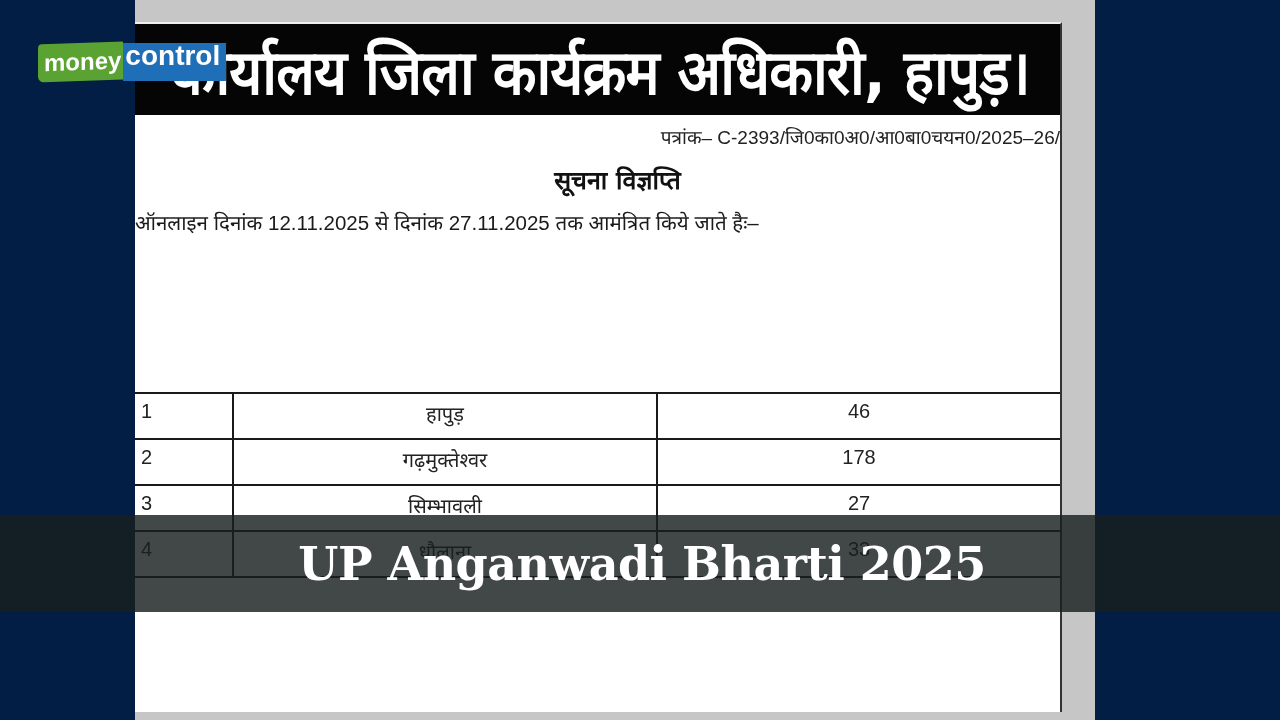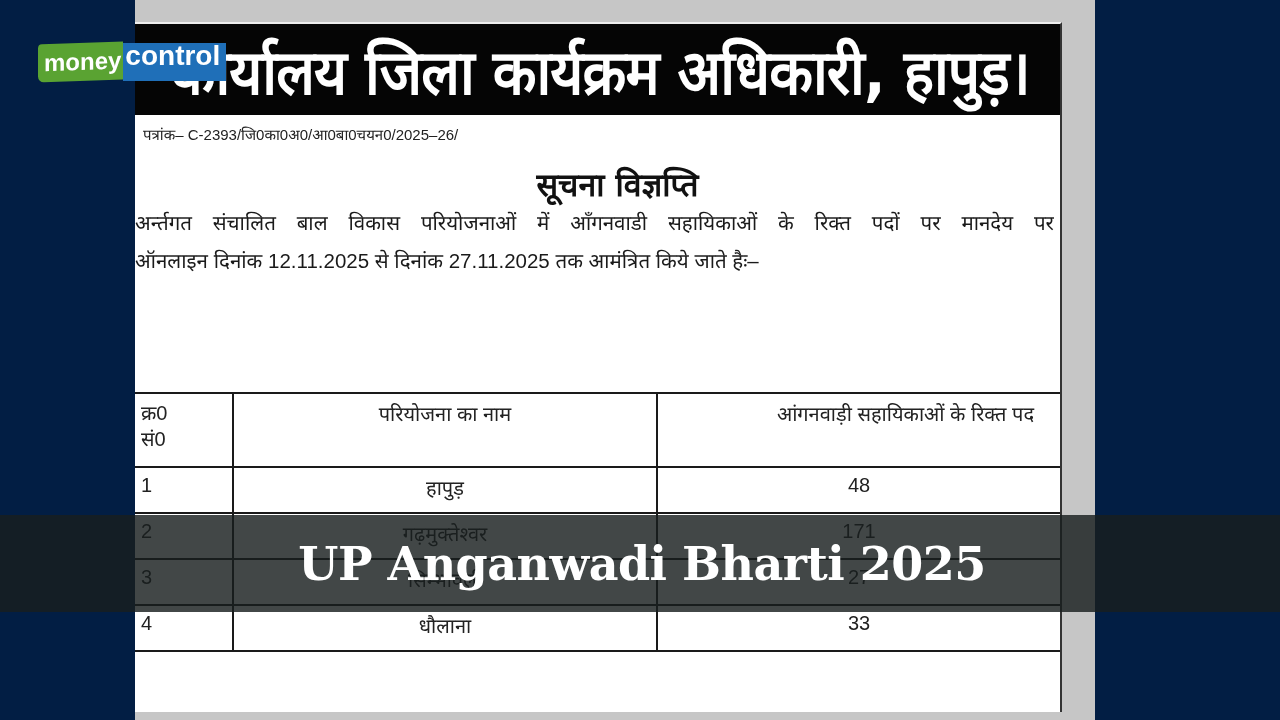--- a/index.html
+++ b/index.html
@@ -62,33 +62,33 @@
     white-space: nowrap;
     transform: scaleX(0.92);
     transform-origin: right center;
   }
   .ref-row {
     position: absolute;
     left: 8px;
     right: 0;
     top: 100px;
     display: flex;
-    justify-content: space-between;
-    font-size: 15px;
+    justify-content: flex-end;
+    font-size: 19px;
     color: #222;
   }
   .heading {
     position: absolute;
     left: 0;
     right: 0;
     top: 138px;
     text-align: center;
     font-family: "DejaVu Sans", sans-serif;
     font-weight: bold;
-    font-size: 32px;
+    font-size: 25px;
     color: #111;
     padding-left: 40px;
   }
   .body-text {
     position: absolute;
     left: 0;
     right: 6px;
     top: 180px;
     font-size: 20.5px;
     color: #1a1a1a;
@@ -195,43 +195,34 @@
       <span>कार्यालय जिला कार्यक्रम अधिकारी, हापुड़।</span>
     </div>
 
     <div class="ref-row">
       <span>पत्रांक– C-2393/जि0का0अ0/आ0बा0चयन0/2025–26/</span>
     </div>
 
     <div class="heading">सूचना विज्ञप्ति</div>
 
     <div class="body-text">
-      <div class="line">अर्न्तगत संचालित बाल विकास परियोजनाओं में आँगनवाडी सहायिकाओं के रिक्त पदों पर मानदेय पर</div>
       <div class="line last">ऑनलाइन दिनांक 12.11.2025 से दिनांक 27.11.2025 तक आमंत्रित किये जाते हैः–</div>
     </div>
 
     <table id="vacancy-table">
       <tbody>
-          <tr>
-        <th class="c1 sn-head">
-          <div>क्र0</div>
-          <div>सं0</div>
-        </th>
-        <th class="c2">परियोजना का नाम</th>
-        <th class="c3">आंगनवाड़ी सहायिकाओं के रिक्त पद</th>
-      </tr>
       <tr>
         <td class="c1">1</td>
         <td class="c2">हापुड़</td>
-        <td class="c3">48</td>
+        <td class="c3">46</td>
       </tr>
       <tr>
         <td class="c1">2</td>
         <td class="c2">गढ़मुक्तेश्वर</td>
-        <td class="c3">171</td>
+        <td class="c3">178</td>
       </tr>
       <tr>
         <td class="c1">3</td>
         <td class="c2">सिम्भावली</td>
         <td class="c3">27</td>
       </tr>
       <tr>
         <td class="c1">4</td>
         <td class="c2">धौलाना</td>
         <td class="c3">33</td>

